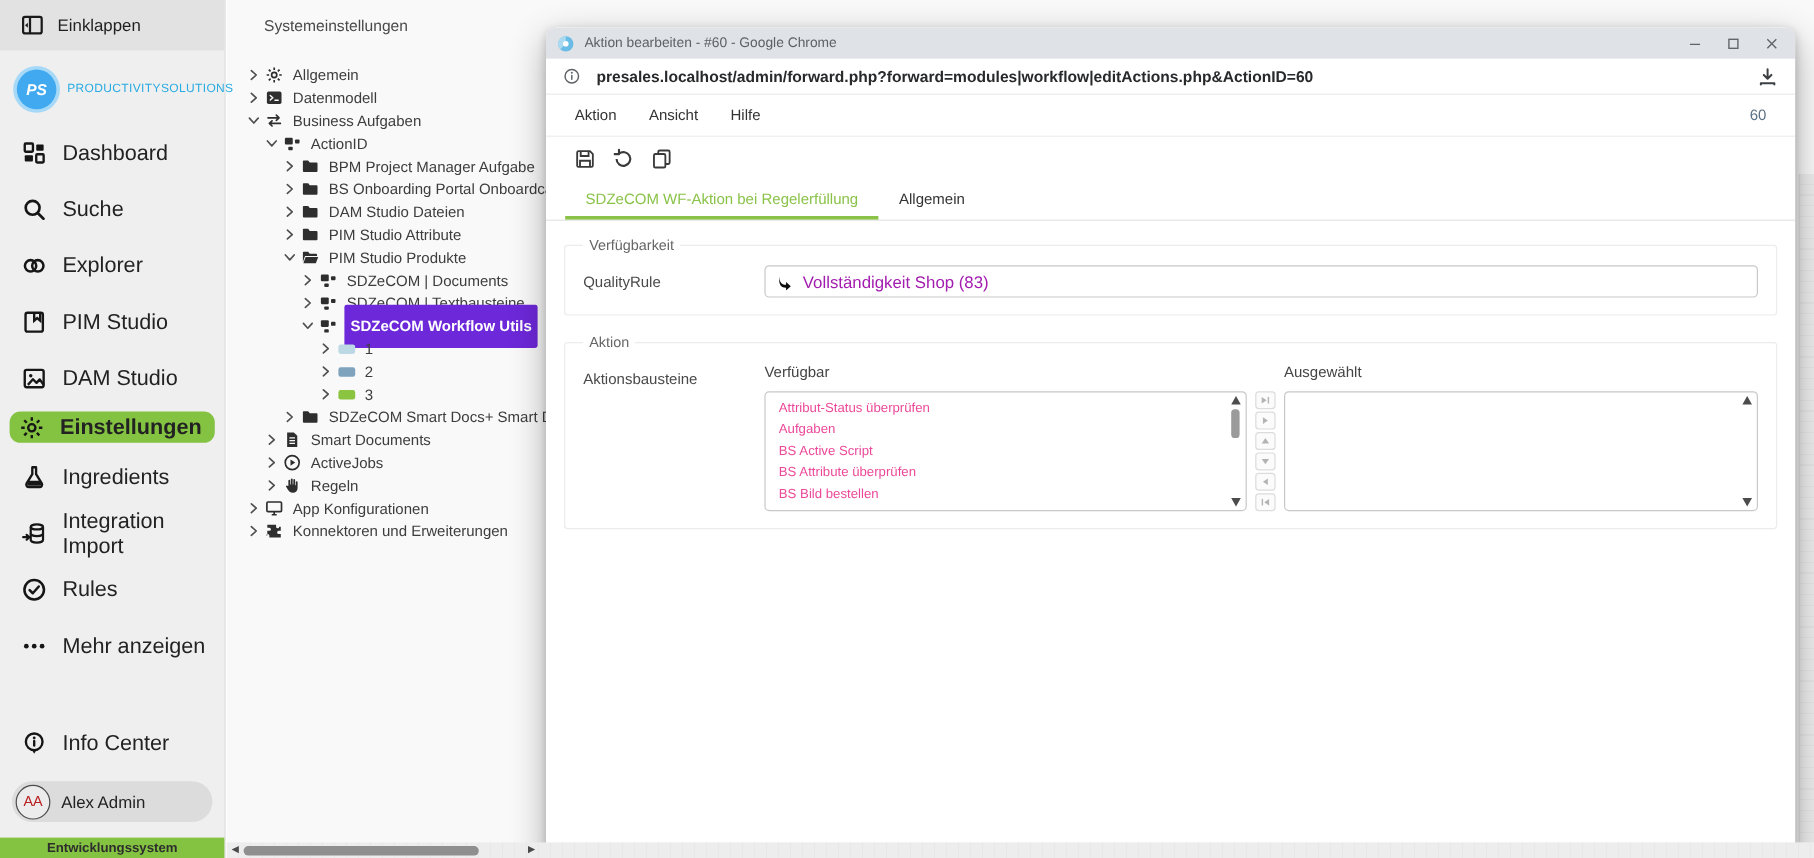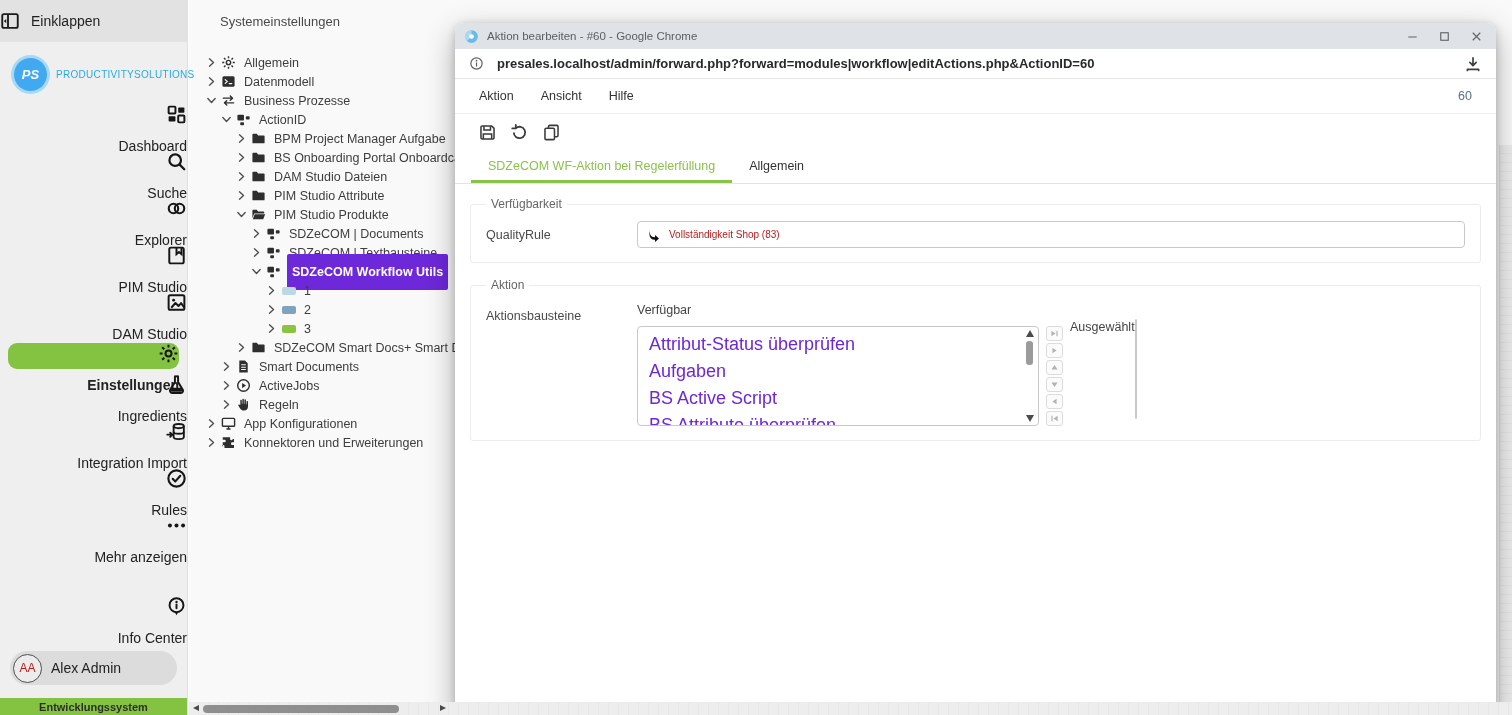--- a/index.html
+++ b/index.html
@@ -2,27 +2,27 @@
 <html><head>
 <meta charset="utf-8">
 <style>
   * { margin:0; padding:0; box-sizing:border-box; }
   html,body { width:1512px; height:715px; overflow:hidden; }
   body { position:relative; background:#fff; font-family:"Liberation Sans","DejaVu Sans",sans-serif; cursor:default; }
   .ic svg, .chev svg, .ticon svg { width:100%; height:100%; display:block; }
 
   
   .sidebar { position:absolute; left:0; top:0; width:188px; height:715px; background:#efefef; border-right:1px solid #dfdfdf; display:flex; flex-direction:column; z-index:1; }
-  .collapse-row { height:42px; flex:none; background:#e2e2e2; display:flex; align-items:center; gap:11px; font-size:14px; color:#1f1f1f; }
+  .collapse-row { height:42px; flex:none; background:#e2e2e2; display:flex; align-items:center; gap:11px; padding-left:17px; font-size:14px; color:#1f1f1f; }
   .collapse-row .ic { width:20px; height:20px; color:#1b1b1b; }
   .logo-row { display:flex; align-items:center; gap:9px; padding:13px 0 0 14px; height:52px; flex:none; }
   .ps-badge { width:33px; height:33px; flex:none; border-radius:50%; background:#41a9ef; color:#fff; font-weight:bold; font-style:italic; display:flex; align-items:center; justify-content:center; font-size:13px; box-shadow:0 0 0 3px #a6d9f7; }
   .logo-text { display:flex; flex-direction:row; color:#29abe2; font-size:10px; font-weight:normal; line-height:1.1; letter-spacing:.3px; }
   #side-nav { margin-top:10px; }
-  .nav-item { height:47px; display:flex; align-items:flex-end; gap:13px; padding-left:18px; font-size:14px; color:#222;flex-direction:column; }
+  .nav-item { height:47px; display:flex; align-items:center; gap:13px; padding-left:18px; font-size:18px; color:#222; }
   .nav-item .ic { width:21px; height:21px; flex:none; color:#161616; }
   .nav-item.active { background:#84c241; border-radius:9px; margin:4px 8px 5px; height:26px; padding-left:8px; font-weight:bold; }
   .side-footer { margin-top:auto; }
   .user-pill { margin:8px 10px 0; height:34px; background:#dcdcdc; border-radius:17px; display:flex; align-items:center; gap:9px; padding-left:3px; font-size:14px; color:#222; }
   .avatar { width:29px; height:29px; flex:none; border-radius:50%; border:1.5px solid #4e4e4e; background:#ececec; display:flex; align-items:center; justify-content:center; font-size:12px; color:#b91c1c; }
   .env-bar { margin-top:13px; height:17px; background:#84c241; display:flex; align-items:center; justify-content:center; font-size:11px; font-weight:bold; color:#2d2d2d; }
 
   
   .tree-panel { position:absolute; left:189px; top:0; right:0; height:715px; background:#f9f9f9; }
   .tree-title { padding:14px 0 0 31px; font-size:13px; color:#4a4a4a; }
@@ -68,29 +68,29 @@
   .tab.active { color:#8bc34a; border-bottom-color:#8bc34a; }
 
   .content { padding:13px 15px 0; }
   fieldset.sec { border:1px solid #ececec; border-radius:3px; padding:5px 15px 14px; margin-bottom:15px; }
   legend.sec-legend { font-size:12px; color:#666; padding:0 5px; }
   .frow { display:flex; align-items:flex-start; padding-top:5px; }
   .flabel { width:151px; flex:none; font-size:12.5px; color:#4a4a4a; padding-top:7px; }
   .qr-input { flex:1; height:27px; border:1px solid #c8c8c8; border-radius:4px; background:#fff; display:flex; align-items:center; gap:8px; padding:0 9px; }
   .qr-icon { width:14px; height:14px; color:#0e0e0e; }
   .qr-icon svg { width:100%; height:100%; }
-  .qr-text { font-size:10px; color:#b91c1c; }
+  .qr-text { font-size:14px; color:#a21caf; }
 
   .dual { display:flex; flex:1; gap:7px; }
   .col-avail { width:402px; flex:none; display:flex; flex-direction:column; }
-  .col-sel { flex:1; display:flex; flex-direction:row;margin-top:17px; }
+  .col-sel { flex:1; display:flex; flex-direction:column; }
   .col-label { font-size:12.5px; color:#444; margin:1px 0 9px; }
   .listbox { height:100px; border:1px solid #c8c8c8; border-radius:4px; background:#fff; position:relative; overflow:hidden; }
   .listbox ul { list-style:none; padding:4px 0; }
-  .listbox li { font-size:18px; color:#6d28d9; padding:3px 11px; }
+  .listbox li { font-size:11px; color:#ec4899; padding:3px 11px; }
   .vscroll { position:absolute; top:3px; right:3px; bottom:3px; width:11px; display:flex; flex-direction:column; align-items:center; }
   .sarrow { width:0; height:0; border-left:4.5px solid transparent; border-right:4.5px solid transparent; flex:none; }
   .sarrow.up { border-bottom:7px solid #4c4c4c; }
   .sarrow.down { border-top:7px solid #4c4c4c; margin-top:auto; }
   .sthumb { width:7px; height:24px; border-radius:3px; background:#9b9b9b; margin-top:4px; }
   .btncol { display:flex; flex-direction:column; gap:2.5px; margin-top:24px; }
   .tbtn { width:17px; height:14.5px; border:1px solid #dcdcdc; border-radius:3px; background:#fbfbfb; color:#b3b3b3; display:flex; align-items:center; justify-content:center; padding:0; }
   .tbtn svg { width:11px; height:11px; }
 </style>
 </head>
@@ -289,21 +289,21 @@
           </svg>
         </span>
         <span class="ticon">
           <svg viewBox="0 0 16 16" xmlns="http://www.w3.org/2000/svg">
             <g fill="none" stroke="currentColor" stroke-width="1.5" stroke-linecap="round" stroke-linejoin="round">
               <path d="M2.5 5.5h9.5M9.9 3.2l2.4 2.3-2.4 2.3"></path>
               <path d="M13.5 10.5H4M6.1 8.2L3.7 10.5l2.4 2.3"></path>
             </g>
           </svg>
         </span>
-        <span class="tlabel">Business Prozesse</span>
+        <span class="tlabel">Business Aufgaben</span>
       </div>
       <div class="tnode" style="padding-left: 31px;">
         <span class="chev">
           <svg viewBox="0 0 16 16" xmlns="http://www.w3.org/2000/svg">
             <path d="M3.5 5.5l4.5 5 4.5-5" fill="none" stroke="currentColor" stroke-width="1.7" stroke-linecap="round" stroke-linejoin="round"></path>
           </svg>
         </span>
         <span class="ticon">
           <svg viewBox="0 0 16 16" xmlns="http://www.w3.org/2000/svg">
             <g fill="currentColor">

